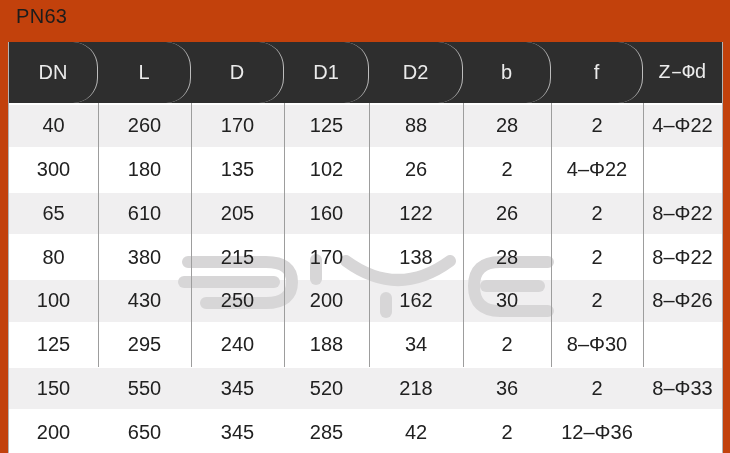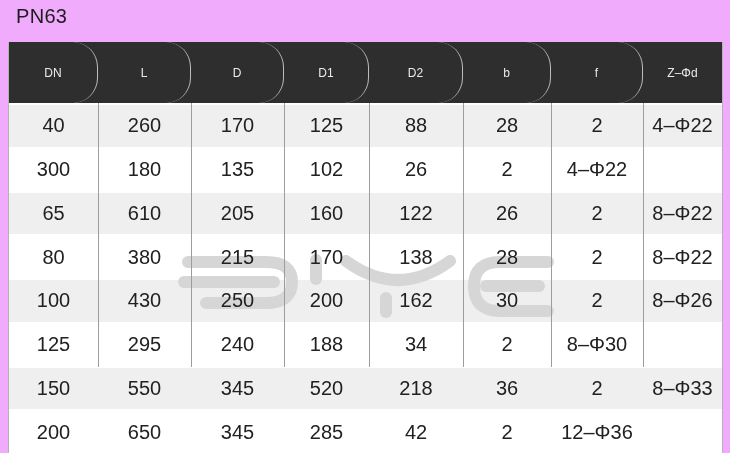--- a/index.html
+++ b/index.html
@@ -1,20 +1,20 @@
 <!DOCTYPE html>
 <html><head>
 <meta charset="utf-8">
 <style>
   html, body { margin: 0; padding: 0; background: #ffffff; }
   .page {
     position: relative;
     width: 730px;
     height: 453px;
-    background: #f0abfc;
+    background: #c2410c;
     overflow: hidden;
     font-family: "Liberation Sans", sans-serif;
   }
   .pn-label {
     position: absolute;
     left: 16px;
     top: 5px;
     font-size: 20px;
     color: #1c1c1c;
     letter-spacing: 0.3px;
@@ -34,26 +34,26 @@
     display: grid;
     grid-template-columns: 89px 93px 93px 85px 94px 88px 92px auto;
     height: 61px;
     background: #2e2e2e;
   }
   .th {
     display: flex;
     align-items: center;
     justify-content: center;
     color: #ebebeb;
-    font-size: 12px;
+    font-size: 20px;
     box-sizing: border-box;
     border-right: 1px solid #bdbdbd;
     border-radius: 25px;
   }
-  .th:last-child { border-right: none; }
+  .th:last-child { border-right: none; font-family: Liberation Mono, monospace; }
   .tbody {
     position: relative;
     height: 264px;
   }
   .tr {
     display: grid;
     grid-template-columns: 89px 93px 93px 85px 94px 88px 92px auto;
     height: 43.75px;
     box-sizing: border-box;
     border-top: 2px solid #ffffff;

